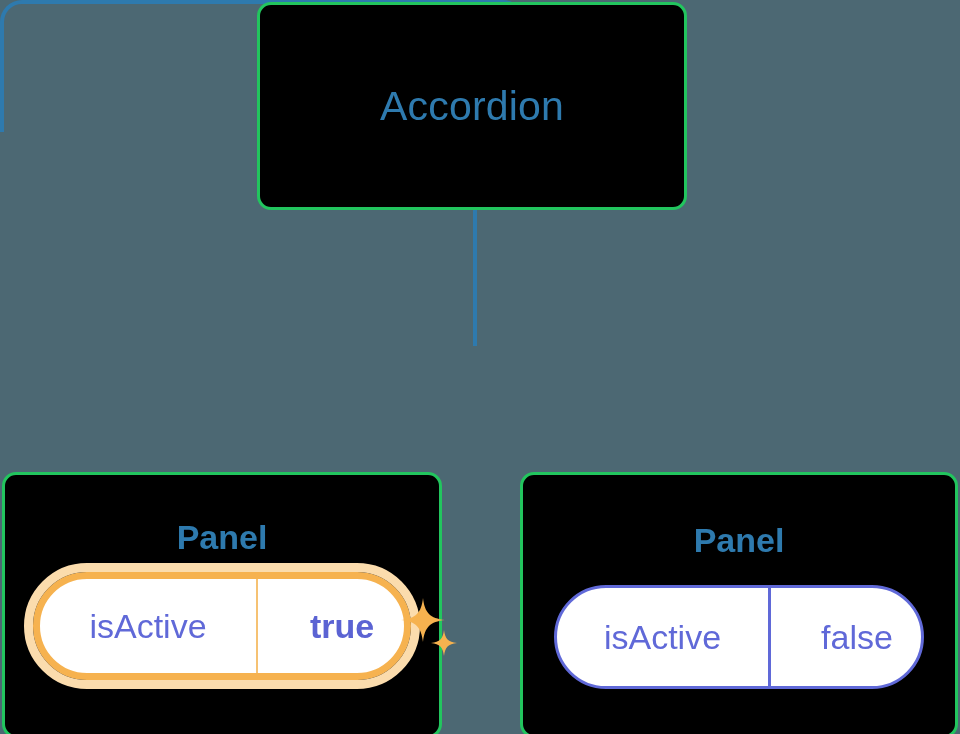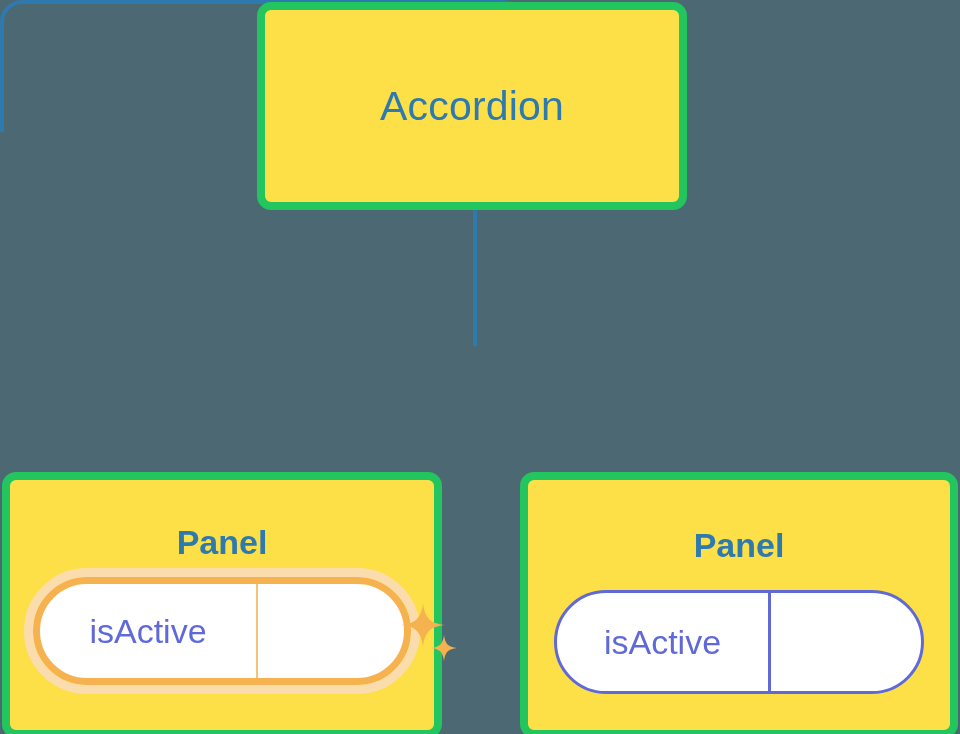--- a/index.html
+++ b/index.html
@@ -40,22 +40,22 @@
     border-left: 4px solid #2e7aae;
     border-right: 4px solid #2e7aae;
     border-top-left-radius: 22px;
     border-top-right-radius: 22px;
     box-sizing: border-box;
   }
 
   
   .node {
     position: absolute;
-    background: #fde047;
-    border: 8px solid #22c55e;
+    background: #000000;
+    border: 3px solid #22c55e;
     border-radius: 14px;
     box-sizing: border-box;
   }
   .node-root {
     left: 257px;
     top: 2px;
     width: 430px;
     height: 208px;
     display: flex;
     align-items: center;
@@ -186,20 +186,21 @@
   <div class="node node-root">
     <span class="node-title">Accordion</span>
   </div>
 
   <div class="node node-panel node-panel-left">
     <span class="panel-heading">Panel</span>
 
     <div class="pill-wrap pill-wrap-hl">
       <div class="pill pill-hl">
         <div class="pill-cell pill-key">isActive</div>
+        <div class="pill-cell pill-val">true</div>
       </div>
 
       <span class="sparkle sparkle-big">
         <svg viewBox="0 0 100 100" xmlns="http://www.w3.org/2000/svg">
           <path d="M50 0 C54 34 66 46 100 50 C66 54 54 66 50 100 C46 66 34 54 0 50 C34 46 46 34 50 0 Z" fill="#f6b24f"></path>
         </svg>
       </span>
       <span class="sparkle sparkle-small">
         <svg viewBox="0 0 100 100" xmlns="http://www.w3.org/2000/svg">
           <path d="M50 0 C54 34 66 46 100 50 C66 54 54 66 50 100 C46 66 34 54 0 50 C34 46 46 34 50 0 Z" fill="#f6b24f"></path>
@@ -207,17 +208,18 @@
       </span>
     </div>
   </div>
 
   <div class="node node-panel node-panel-right">
     <span class="panel-heading">Panel</span>
 
     <div class="pill-wrap">
       <div class="pill pill-plain">
         <div class="pill-cell pill-key">isActive</div>
+        <div class="pill-cell pill-val">false</div>
       </div>
     </div>
   </div>
 
 </div>
 
 </body></html>

